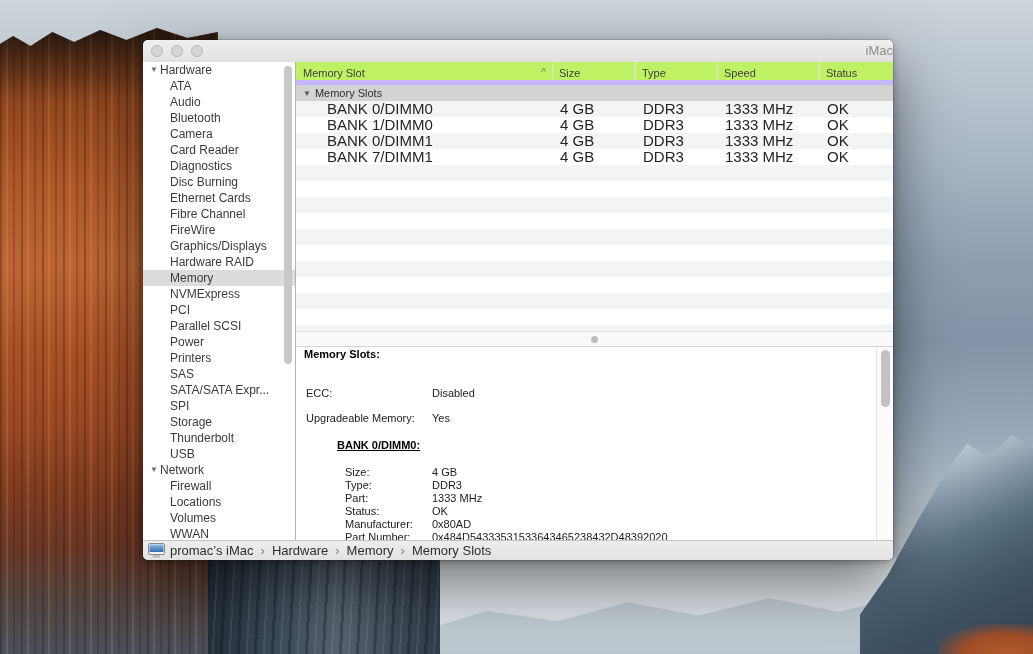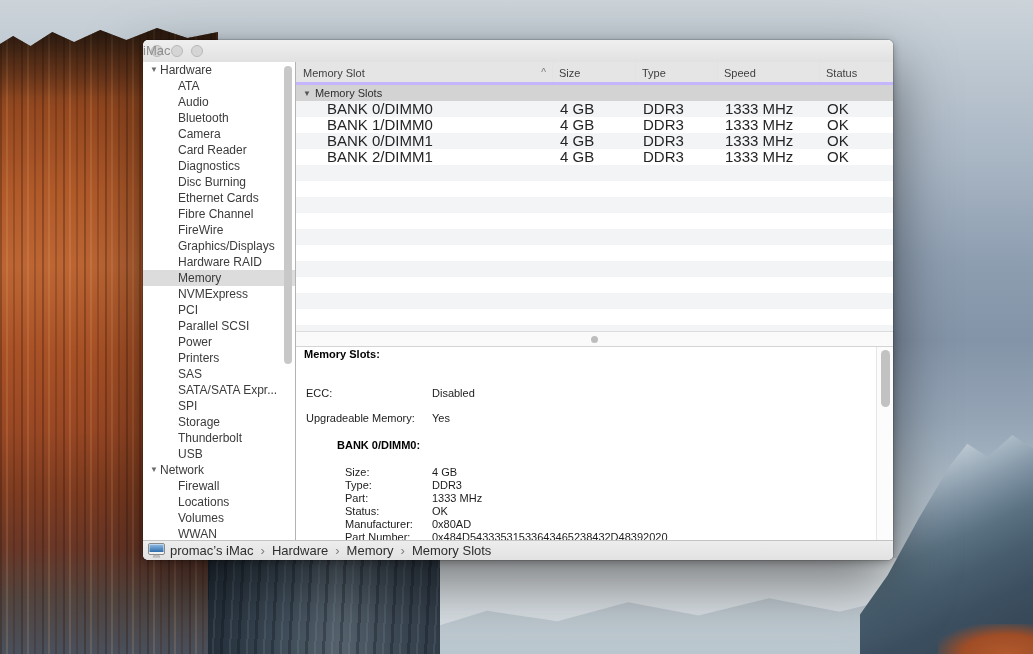--- a/index.html
+++ b/index.html
@@ -33,42 +33,42 @@
     background:radial-gradient(ellipse at 72% 100%,#b2592d 0%,#a04d26 45%,rgba(160,77,38,0) 78%); }
 
   
   .window { position:absolute; left:143px; top:40px; width:750px; height:520px;
     border-radius:5px; background:#fff; overflow:hidden;
     box-shadow:0 25px 60px rgba(0,0,0,.5),0 2px 8px rgba(0,0,0,.3),0 0 0 1px rgba(0,0,0,.12); }
   .titlebar { position:absolute; left:0; top:0; right:0; height:22px;
     background:linear-gradient(180deg,#efefef,#e1e1e1); border-bottom:1px solid #c9c9c9;
     border-radius:5px 5px 0 0; }
   .window-title { position:absolute; left:0; right:0; top:0; height:22px; line-height:22px;
-    text-align:left; font-size:13px; color:#8e8e8e; }
+    text-align:right; font-size:13px; color:#8e8e8e; }
   .lights { position:absolute; left:8px; top:5px; display:flex; gap:8px; }
   .light { width:12px; height:12px; border-radius:50%; background:#d5d5d5;
     border:1px solid #b8b8b8; box-sizing:border-box; padding:0; }
 
   .body { position:absolute; left:0; top:22px; right:0; bottom:20px; display:flex; }
 
   
   .sidebar { width:152px; border-right:1px solid #b3b3b3; background:#fff;
     position:relative; overflow:hidden; flex:none; }
   .sb-row { height:16px; line-height:16px; font-size:12px; color:#3b3b3b;
     display:flex; align-items:center; white-space:nowrap; overflow:hidden; }
   .sb-row.section { padding-left:7px; }
   .sb-row.section .tri { font-size:8px; color:#6b6b6b; width:10px; flex:none; }
-  .sb-row.item { padding-left:35px; }
+  .sb-row.item { padding-left:27px; }
   .sb-row.selected { background:#dcdcdc; }
   .sb-scrollbar { position:absolute; right:3px; top:4px; width:8px; height:298px;
     border-radius:4px; background:#c8c8c8; }
 
   
   .content { flex:1; display:flex; flex-direction:column; position:relative; min-width:0; }
-  .thead { height:23px; display:flex; background:#e5e5e5; border-bottom:3px solid #c4b5fd;
+  .thead { height:23px; display:flex; background:#bef264; border-bottom:5px solid #c4b5fd;
     box-sizing:border-box; flex:none; }
   .th { font-size:11px; color:#3f3f3f; line-height:22px; box-sizing:border-box;
     border-right:1px solid #e2e2e2; padding-left:6px; position:relative;
     white-space:nowrap; overflow:hidden; }
   .c1 { width:257px; } .c2 { width:83px; } .c3 { width:82px; } .c4 { width:102px; }
   .c5 { flex:1; border-right:none !important; }
   .th.c1 { padding-left:7px; }
   .sort-caret { position:absolute; right:6px; top:0; font-size:10px; color:#777; }
 
   .tbody { flex:1; position:relative; background:#fff; overflow:hidden; }
@@ -89,21 +89,21 @@
     margin:-3.5px 0 0 -3.5px; border-radius:50%; background:#bdbdbd; }
 
   
   .detail { height:193px; flex:none; background:#fff; position:relative; overflow:hidden; }
   .detail-text { padding-top:1px; font-size:11px; color:#1c1c1c; }
   .dline { height:13px; line-height:13px; white-space:nowrap; }
   .dspacer { height:14px; }
   .d-head { padding-left:8px; font-weight:bold; color:#000; }
   .d-row1 { padding-left:10px;margin-top:12px; }
   .d-row1 .dlabel { display:inline-block; width:126px; }
-  .d-bankhead { padding-left:41px; font-weight:bold; color:#000; }
+  .d-bankhead { padding-left:41px; font-weight:bold; color:#000;text-decoration:underline; }
   .d-row2 { padding-left:49px; }
   .d-row2 .dlabel { display:inline-block; width:87px; }
   .d-scroll { position:absolute; right:0; top:0; bottom:0; width:16px;
     background:#fcfcfc; border-left:1px solid #e6e6e6; }
   .d-thumb { position:absolute; right:3px; top:3px; width:9px; height:57px;
     border-radius:4.5px; background:#c2c2c2; }
 
   
   .statusbar { position:absolute; left:0; right:0; bottom:0; height:20px;
     background:linear-gradient(180deg,#ededed,#e2e2e2); border-top:1px solid #c3c3c3;
@@ -267,21 +267,21 @@
                 <div class="cell c5">OK</div>
               </div>
               <div class="trow">
                 <div class="cell c1">BANK 0/DIMM1</div>
                 <div class="cell c2">4 GB</div>
                 <div class="cell c3">DDR3</div>
                 <div class="cell c4">1333 MHz</div>
                 <div class="cell c5">OK</div>
               </div>
               <div class="trow">
-                <div class="cell c1">BANK 2/DIMM1</div>
+                <div class="cell c1">BANK 7/DIMM1</div>
                 <div class="cell c2">4 GB</div>
                 <div class="cell c3">DDR3</div>
                 <div class="cell c4">1333 MHz</div>
                 <div class="cell c5">OK</div>
               </div>
             </div>
         </div>
 
         <div class="splitter">
           <div class="splitter-dot"></div>

